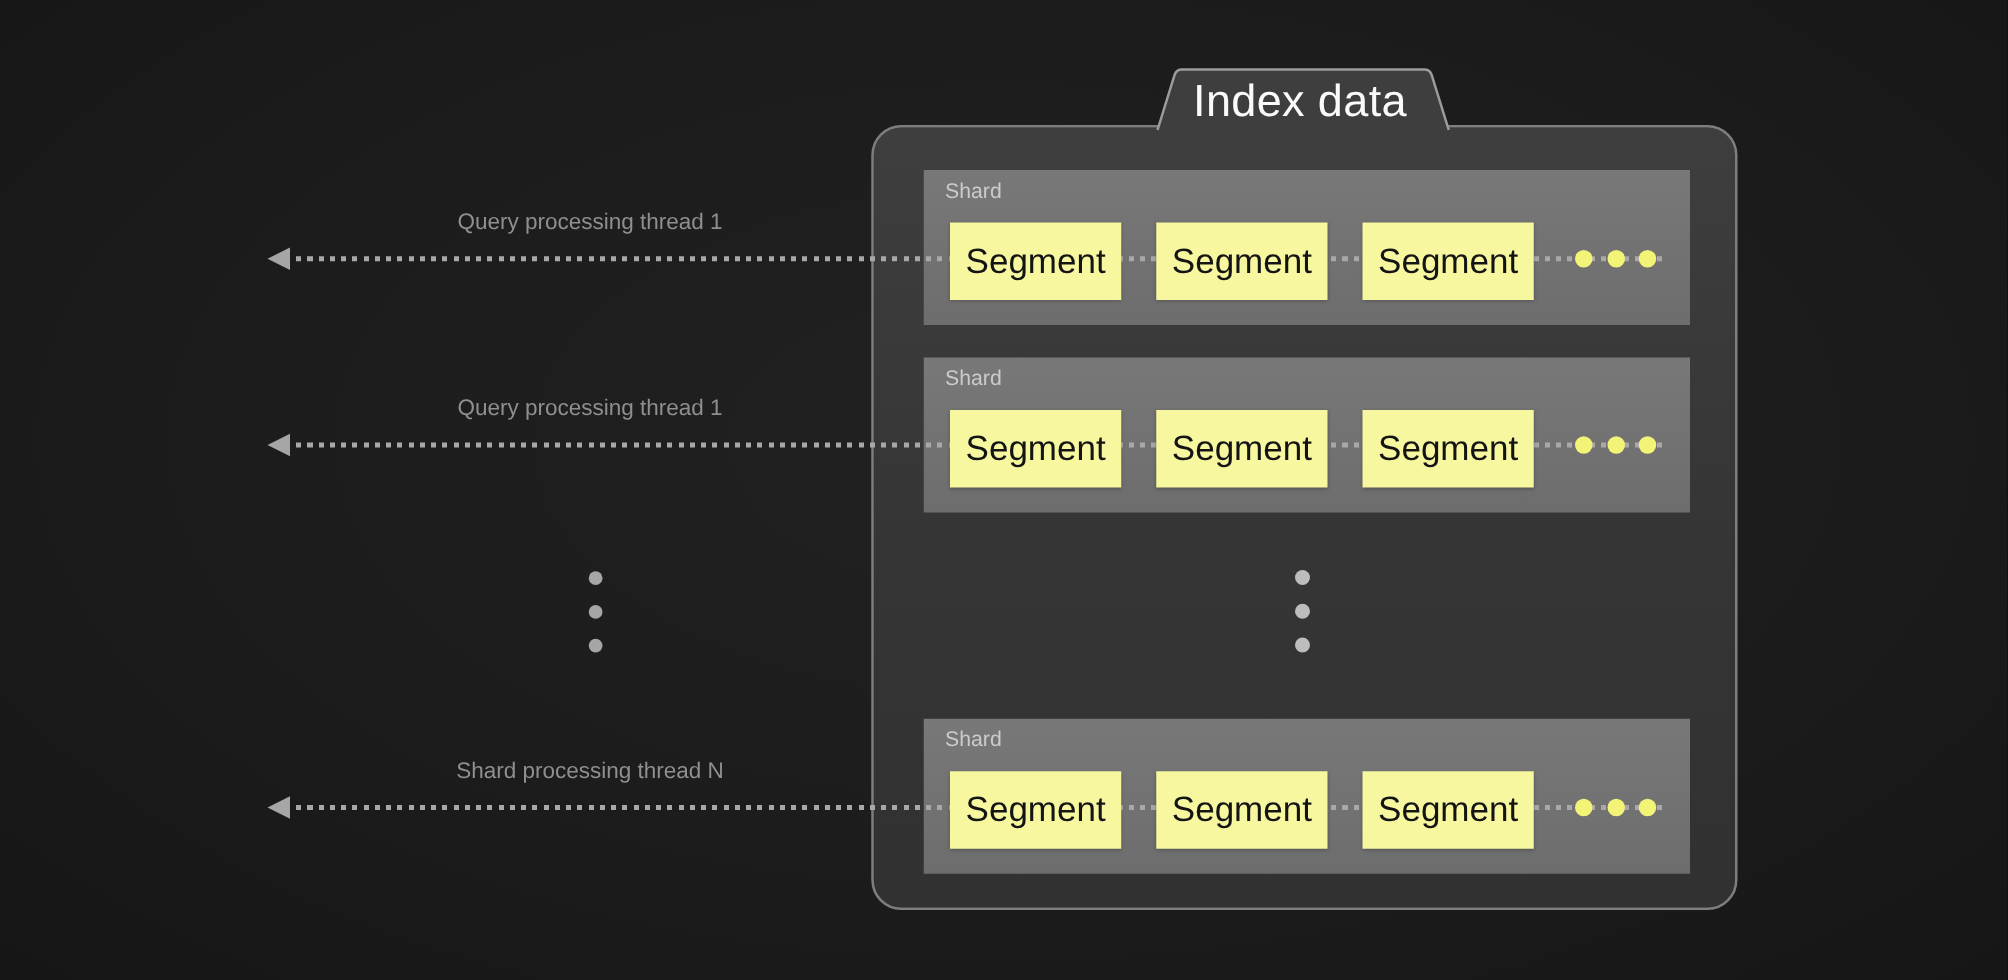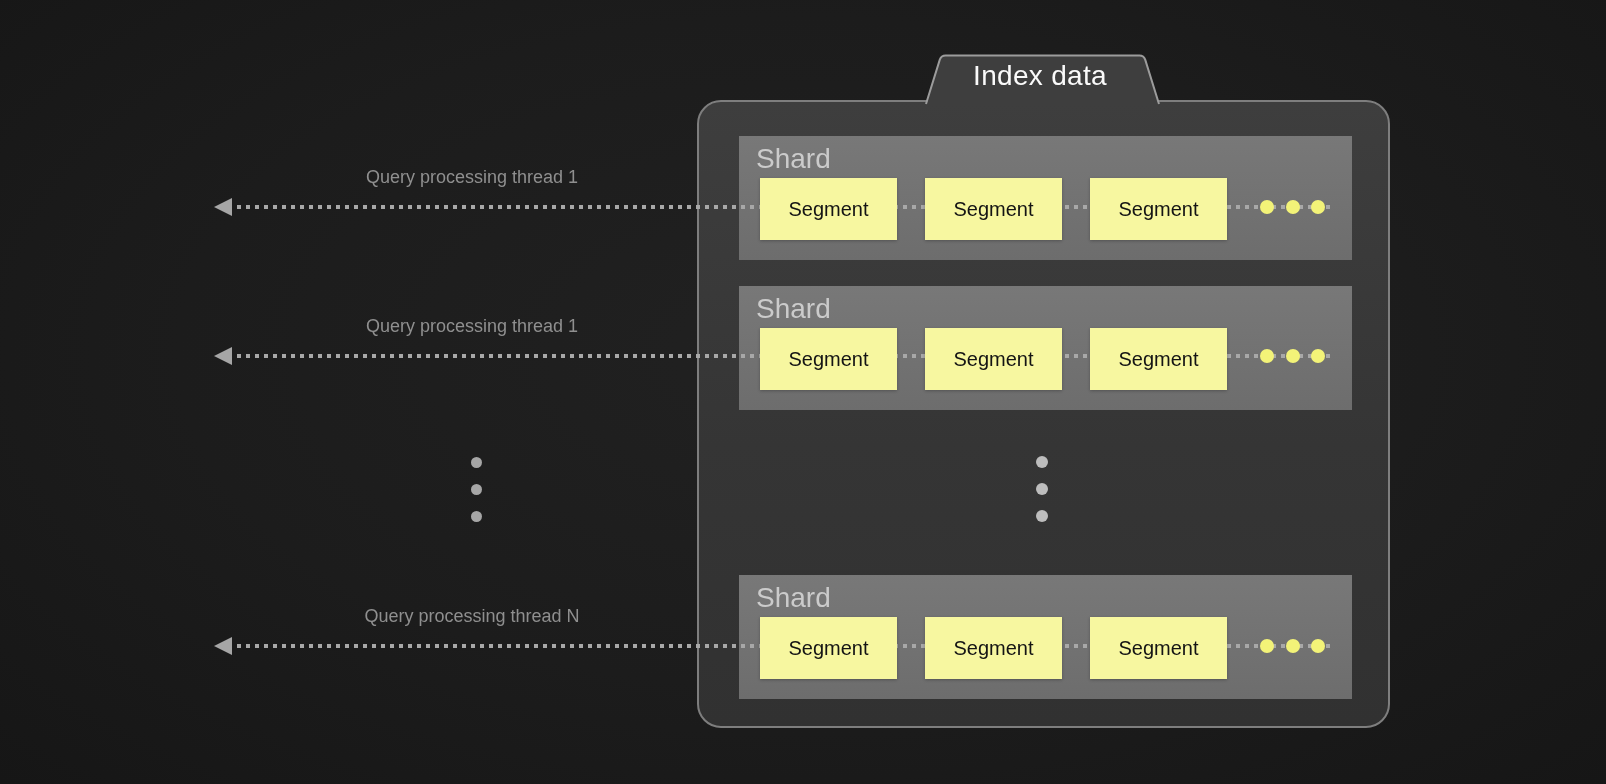--- a/index.html
+++ b/index.html
@@ -16,41 +16,41 @@
     position:absolute;left:697px;top:100px;width:693px;height:628px;
     box-sizing:border-box;
     border:2px solid #7e7e7e;border-radius:24px;
     background:linear-gradient(180deg,#3e3e3e 0%,#353535 55%,#313131 100%);
   }
 
   
   .tab-svg{position:absolute;left:900px;top:48px;width:280px;height:58px;}
   .tab-label{
     position:absolute;left:900px;top:60px;width:280px;
-    text-align:center;font-size:28px;font-weight:500;color:#fafafa;
+    text-align:center;font-size:36px;font-weight:500;color:#fafafa;
     letter-spacing:.3px;
   }
 
   
   .shard{
     position:absolute;left:40px;width:613px;height:124px;
     background:linear-gradient(180deg,#787878 0%,#6d6d6d 100%);
   }
   .shard-1{top:34px;}
   .shard-2{top:184px;}
   .shard-3{top:473px;}
   .shard-label{
     position:absolute;left:17px;top:7px;
-    font-size:28px;color:#cbcbcb;
+    font-size:17px;color:#cbcbcb;
   }
   .segment{
     position:absolute;top:42px;width:137px;height:62px;
     background:#f7f7a0;
     display:flex;align-items:center;justify-content:center;
-    font-size:20px;color:#141414;
+    font-size:28px;color:#141414;
     z-index:5;
     box-shadow:0 1px 3px rgba(0,0,0,.25);
   }
   .seg-0{left:21px;} .seg-1{left:186px;} .seg-2{left:351px;}
 
   
   .thread-label{
     position:absolute;left:252px;width:440px;height:30px;
     text-align:center;font-size:18px;color:#8f8f8f;
   }
@@ -117,21 +117,21 @@
   <div class="tab-label">Index data</div>
 
   <div class="thread-label lbl-1">Query processing thread 1</div>
   <div class="arrow-line line-1"></div>
   <div class="arrow-head head-1"></div>
 
   <div class="thread-label lbl-2">Query processing thread 1</div>
   <div class="arrow-line line-2"></div>
   <div class="arrow-head head-2"></div>
 
-  <div class="thread-label lbl-3">Query processing thread N</div>
+  <div class="thread-label lbl-3">Shard processing thread N</div>
   <div class="arrow-line line-3"></div>
   <div class="arrow-head head-3"></div>
 
   <div class="seg-dot" style="left:1260px;top:200px;"></div>
   <div class="seg-dot" style="left:1286px;top:200px;"></div>
   <div class="seg-dot" style="left:1311px;top:200px;"></div>
 
   <div class="seg-dot" style="left:1260px;top:349px;"></div>
   <div class="seg-dot" style="left:1286px;top:349px;"></div>
   <div class="seg-dot" style="left:1311px;top:349px;"></div>

